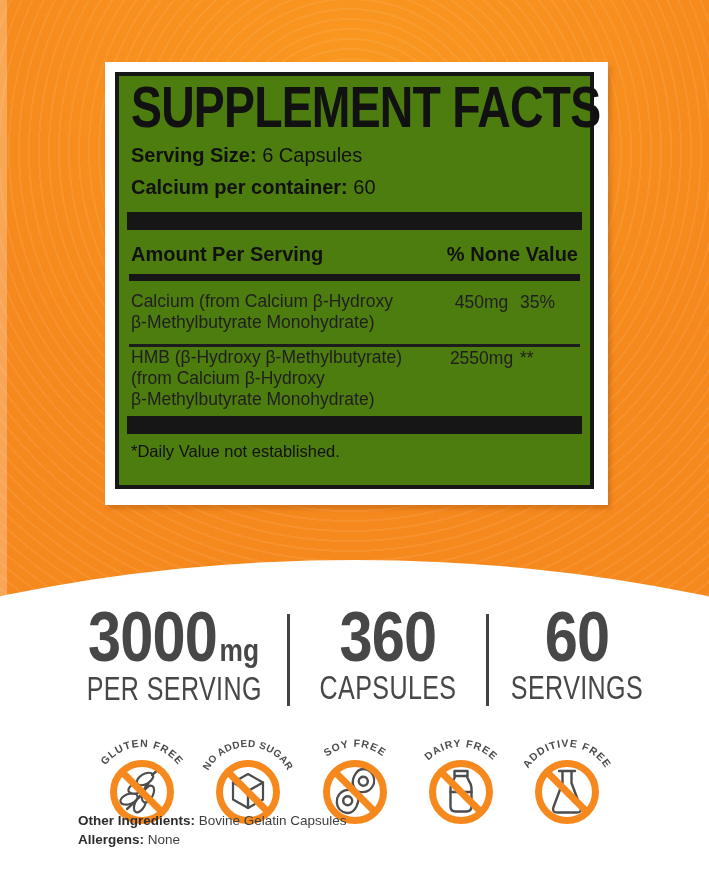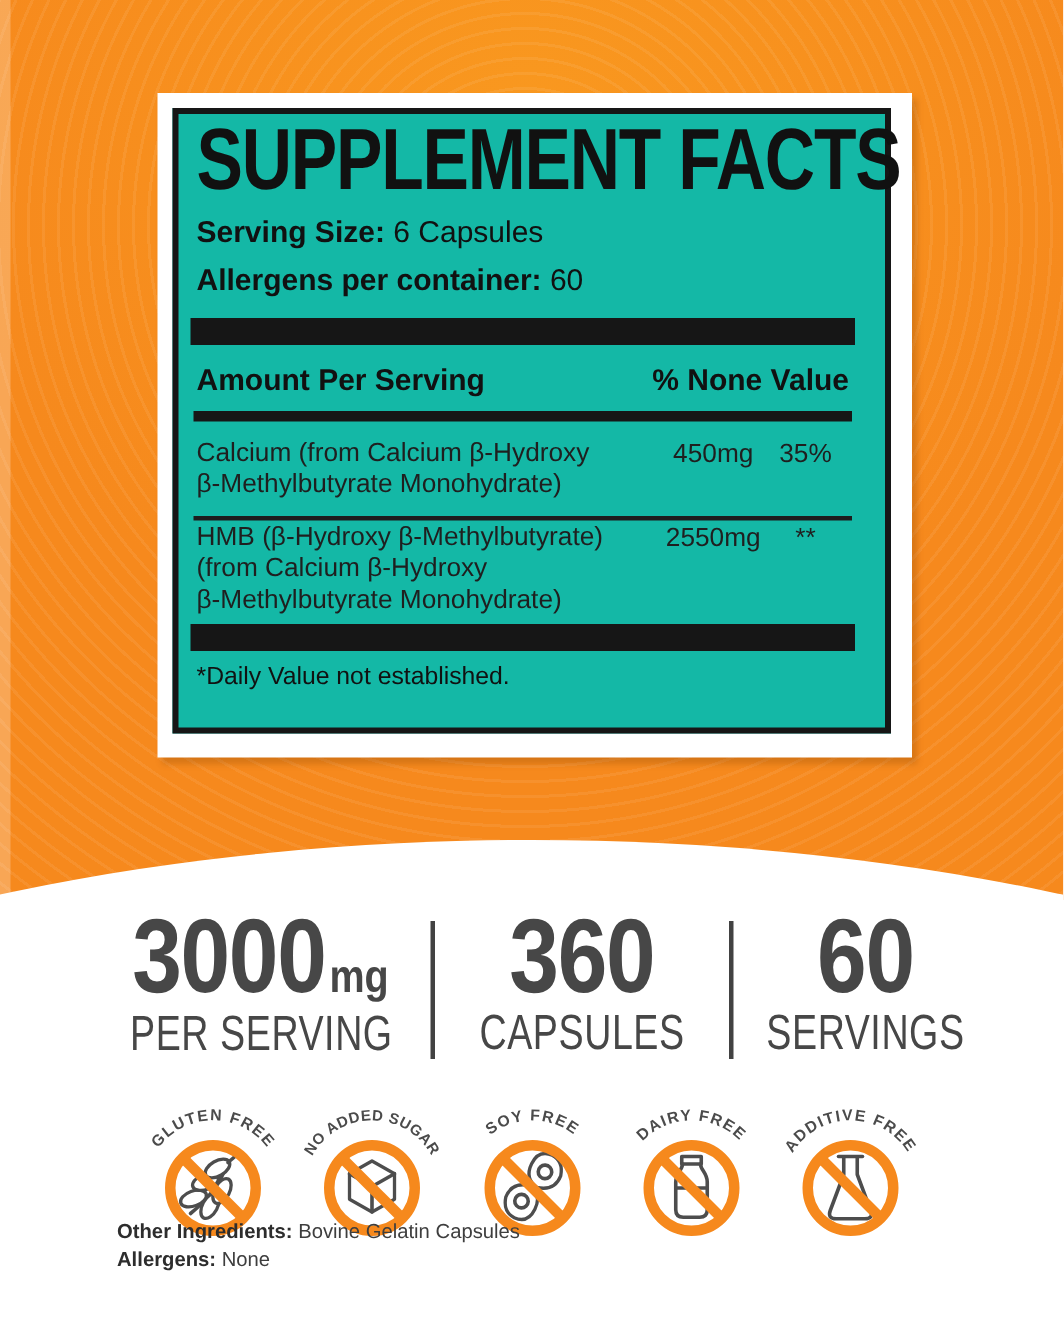--- a/index.html
+++ b/index.html
@@ -21,35 +21,35 @@
     background:
       repeating-radial-gradient(circle at 350px 150px, rgba(255,255,255,0.07) 0 2px, rgba(255,255,255,0) 2px 10px),
       radial-gradient(circle at 50% 12%, var(--accent-light) 0%, var(--accent) 62%);}
   .hero-edge{position:absolute;left:0;top:0;bottom:0;width:7px;background:rgba(255,255,255,0.25);}
   .hero-arc{position:absolute;left:-546px;top:560px;width:1800px;height:900px;border-radius:50%;background:#ffffff;}
 
   
   .facts-panel{position:absolute;left:105px;top:62px;width:503px;height:443px;background:#fff;
     box-shadow:3px 4px 4px rgba(120,60,5,0.25);}
   .frame{position:absolute;left:10px;top:10px;right:14px;bottom:16px;border:4px solid var(--ink);
-    padding:4px 24px 0 12px;background:#14b8a6;}
+    padding:4px 12px 0 12px;background:#4d7c0f;}
   .sf-title{font-size:58px;line-height:54px;font-weight:bold;letter-spacing:-1px;white-space:nowrap;
     transform:scaleX(0.80);transform-origin:0 50%;color:#111;}
   .sf-line{font-size:20px;line-height:26px;margin-top:8px;color:#111;}
   .sf-line .lbl{font-weight:bold;}
   .sf-line.second{margin-top:6px;}
   .bar{height:18px;background:var(--ink);margin:12px -4px 0 -4px;}
   .cols{display:flex;justify-content:space-between;margin-top:13px;font-size:20px;font-weight:bold;color:#111;gap:48px;}
   .rule-heavy{height:7px;background:var(--ink);margin:8px -2px 0 -2px;}
   .rule-light{height:3px;background:#1d1d1d;margin:11px -2px 0 -2px;}
   .nrow{display:flex;align-items:flex-start;margin-top:10px;font-size:17.5px;line-height:21px;}
   .nrow.second{margin-top:0;}
   .nrow .nname{width:312px;white-space:pre-line;}
   .nrow .namt{flex:1;text-align:center;padding-top:1px;}
-  .nrow .ndv{width:58px;text-align:center;padding-top:1px;}
+  .nrow .ndv{width:58px;text-align:left;padding-top:1px;}
   .bar.b2{margin-top:6px;}
   .footnote{font-size:16.5px;margin-top:8px;color:#111;}
 
   
   .stats{position:absolute;left:74px;top:606px;width:578px;display:flex;justify-content:space-between;color:var(--stat-gray);}
   .stat{display:flex;flex-direction:column;align-items:center;}
   .stat.c1{width:200px;} .stat.c2{width:170px;} .stat.c3{width:150px;}
   .num-row{display:flex;align-items:baseline;transform:scaleX(0.85);transform-origin:50% 50%;white-space:nowrap;}
   .stat-value{font-size:70px;line-height:62px;font-weight:bold;letter-spacing:-1px;}
   .stat-unit{font-size:31px;font-weight:bold;margin-left:3px;}
@@ -84,21 +84,21 @@
 
   <section class="facts-panel">
     <div class="frame">
       <div class="sf-title">SUPPLEMENT FACTS</div>
 
       <p class="sf-line">
         <span class="lbl">Serving Size:</span>
         <span>6 Capsules</span>
       </p>
       <p class="sf-line second">
-        <span class="lbl">Allergens per container:</span>
+        <span class="lbl">Calcium per container:</span>
         <span>60</span>
       </p>
 
       <div class="bar"></div>
 
       <div class="cols">
         <span>Amount Per Serving</span>
         <span>% None Value</span>
       </div>
       <div class="rule-heavy"></div>

